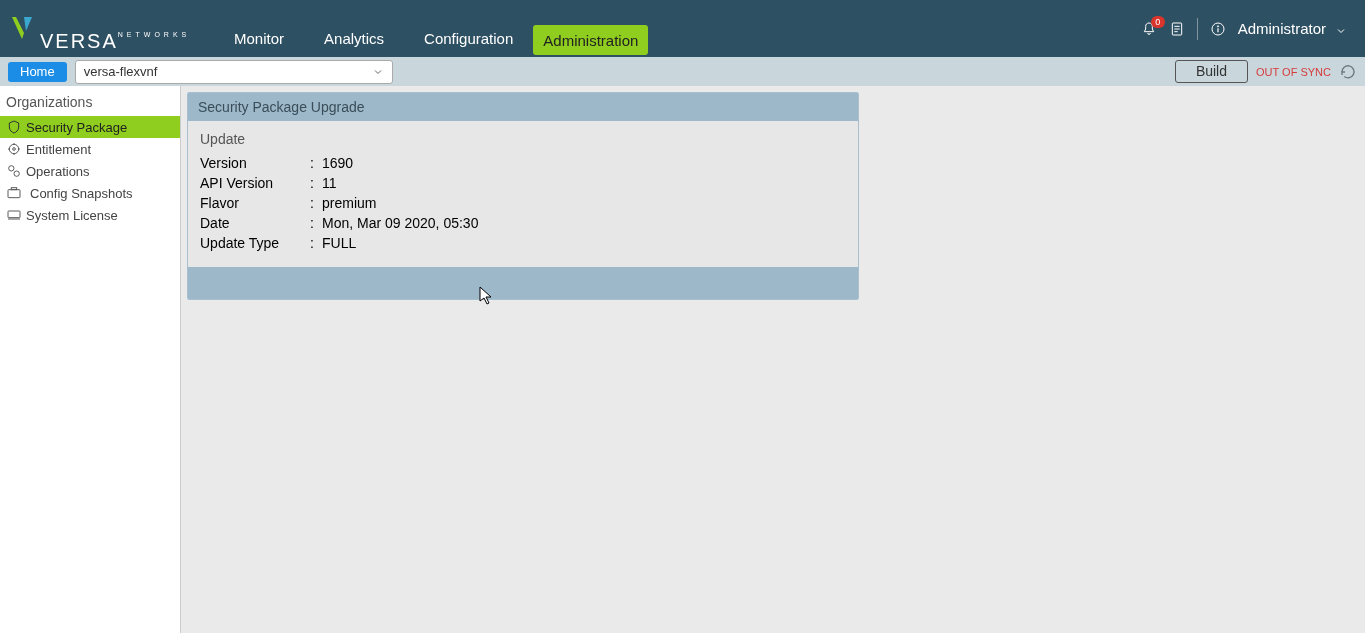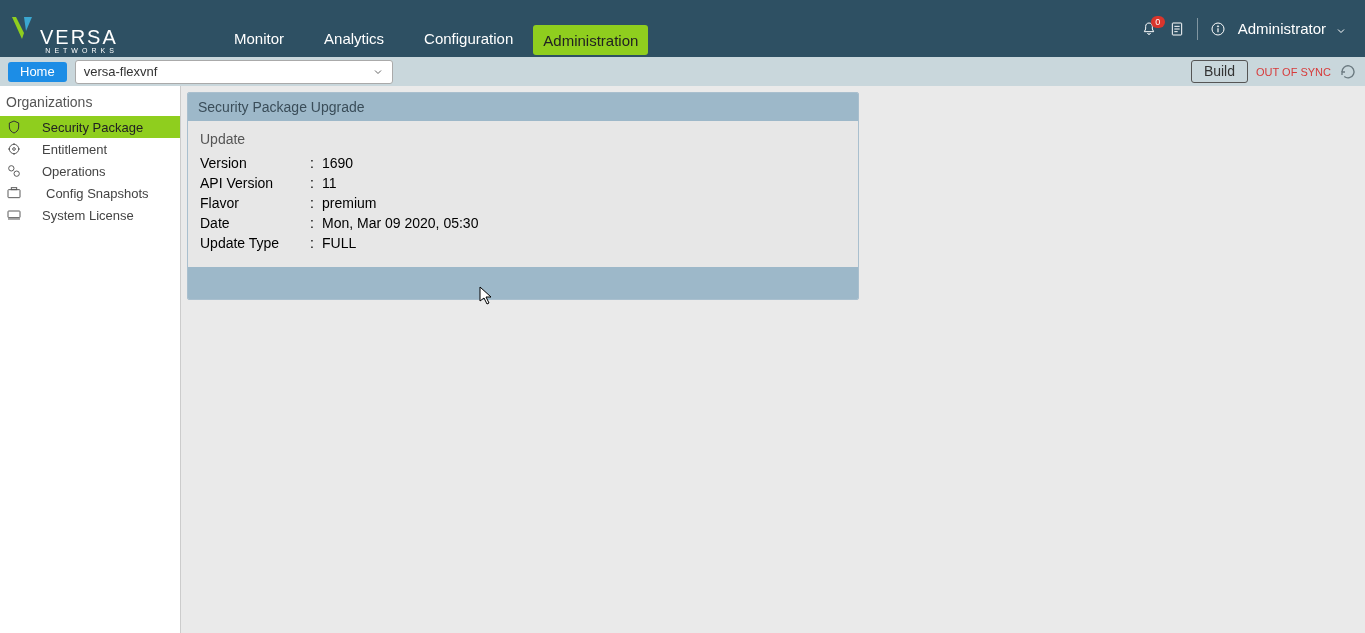--- a/index.html
+++ b/index.html
@@ -23,21 +23,21 @@
     color: #fff;
   }
   .logo-area {
     width: 200px;
     display: flex;
     align-items: center;
     padding-left: 10px;
     gap: 6px;
   }
   .logo-mark svg { display:block; }
-  .logo-text-wrap { display:flex; flex-direction:column; line-height:1;margin-top:24px; }
+  .logo-text-wrap { display:flex; flex-direction:row; line-height:1;margin-top:24px; }
   .logo-text-main {
     font-size: 20px;
     letter-spacing: 2px;
     font-weight: 400;
     color: #fff;
   }
   .logo-text-sub {
     font-size: 7px;
     letter-spacing: 4px;
     color: #fff;
@@ -136,21 +136,21 @@
     color:#333;
     cursor:pointer;
     justify-content:space-between;
   }
   .appl-select svg { stroke:#666; }
   .toolbar-spacer{flex:1;}
   .build-btn{
     border:1px solid #555;
     background:#c9d7dc;
     color:#333;
-    padding:2px 12px 3px;
+    padding:2px 20px 3px;
     border-radius:3px;
     font-size:14px;
     cursor:pointer;
   }
   .oos {
     color:#d73b3b;
     font-size:11px;
   }
   .refresh-icon{ stroke:#6b7a80; fill:none; cursor:pointer; }
 
@@ -167,21 +167,21 @@
     padding-top:4px;
   }
   .sidebar-header{
     font-size:14px;
     color:#555;
     padding:4px 6px 6px 6px;
   }
   .sidebar-item {
     display:flex;
     align-items:center;
-    gap:20px;
+    gap:4px;
     height:22px;
     padding: 0 6px 0 6px;
     font-size:13px;
     color:#444;
     cursor:pointer;
   }
   .sidebar-item.active{
     background:#8fce1e;
     color:#222;
   }

